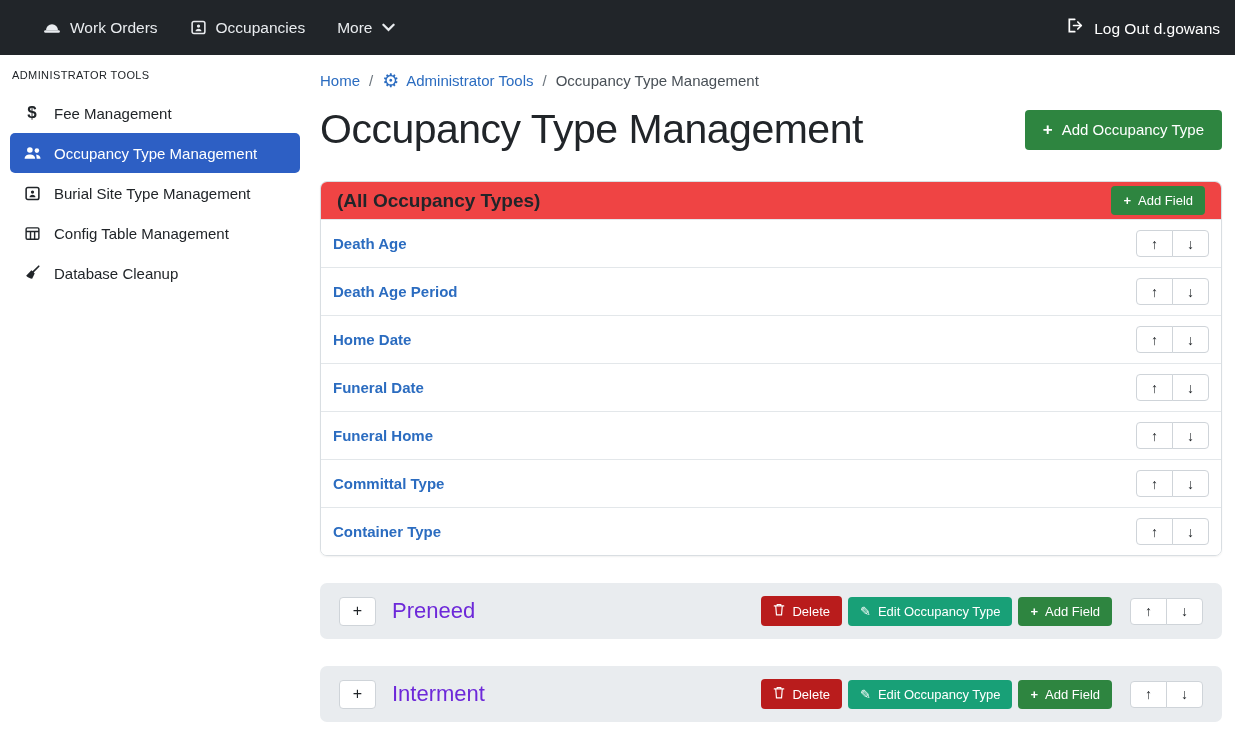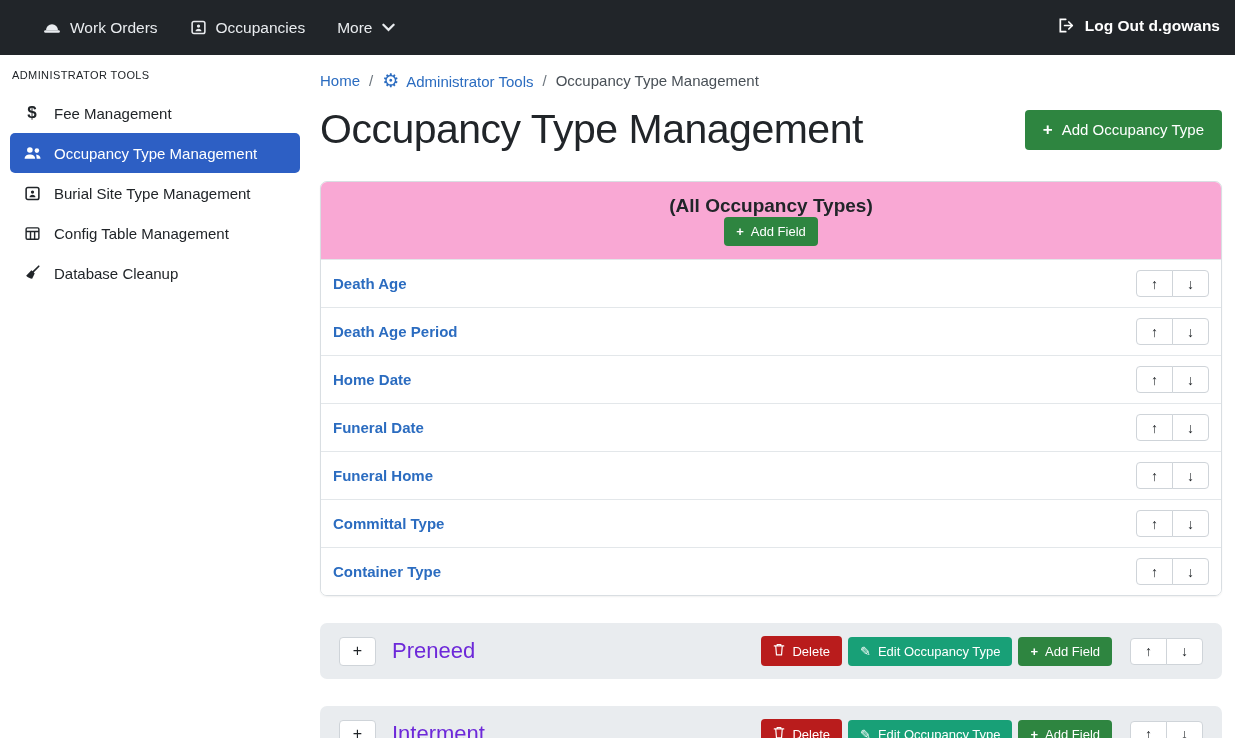--- a/index.html
+++ b/index.html
@@ -11,54 +11,54 @@
 
   
   .navbar {
     height:55px; background:#212529; display:flex; align-items:center;
     padding:0 15px;
   }
   .brand { display:flex; align-items:center; gap:10px; color:#fff; font-weight:700; font-size:16.5px; cursor:pointer; }
   .nav-links { display:flex; align-items:center; gap:32px; margin-left:28px; }
   .nav-link { display:flex; align-items:center; gap:9px; color:#e9ecef; font-size:15.5px; cursor:pointer; text-decoration:none; }
   .nav-link svg { display:block; }
-  .logout { margin-left:auto; display:flex; align-items:flex-start; gap:9px; color:#fff; font-size:15.5px; cursor:pointer; text-decoration:none;font-weight:bold; }
+  .logout { margin-left:auto; display:flex; align-items:flex-end; gap:9px; color:#fff; font-size:15.5px; cursor:pointer; text-decoration:none; }
 
   
   .layout { display:flex; height:567px; }
   .sidebar { width:310px; flex:0 0 310px; padding-top:10px; }
   .side-heading { font-size:11px; letter-spacing:.4px; color:#212529; margin:4px 0 12px 12px; }
   .side-item {
     display:flex; align-items:center; gap:10px; height:40px; margin:0 10px;
     padding:0 8px 0 10px; border-radius:5px; font-size:15px; color:#212529; cursor:pointer;
   }
   .side-item .ico { width:24px; display:flex; justify-content:center; align-items:center; }
   .side-item.active { background:#2d5fc4; color:#fff; }
   .dollar { font-size:17px; font-weight:700; }
 
   .main { flex:1; padding:10px 13px 0 10px; }
 
   
   .breadcrumb { display:flex; align-items:center; gap:9px; font-size:15px; padding-top:6px; }
-  .crumb-link { color:#2b6cc0; text-decoration:none; cursor:pointer; display:flex; align-items:flex-end; gap:7px; }
+  .crumb-link { color:#2b6cc0; text-decoration:none; cursor:pointer; display:flex; align-items:center; gap:7px; }
   .crumb-sep { color:#6c757d; }
   .crumb-current { color:#495057; }
   .gear { font-size:19px; line-height:1; color:#2b6cc0; }
 
   
   .title-row { display:flex; justify-content:space-between; align-items:center; margin-top:16px; }
   .page-title { font-size:41px; font-weight:400; margin:0; letter-spacing:-.5px; color:#212529; }
   .btn { border:none; border-radius:4px; color:#fff; display:inline-flex; align-items:center; cursor:pointer; font-family:inherit; }
   .btn .plus { font-weight:700; }
   .btn-add-type { background:#2e8540; font-size:15px; padding:10px 18px; gap:9px; }
   .btn-add-type .plus { font-size:17px; }
 
   
   .card { margin-top:28px; border:1px solid #d9dee2; border-radius:7px; overflow:hidden; box-shadow:0 1px 2px rgba(0,0,0,.06); }
-  .card-header { background:#f9a8d4; display:flex; justify-content:space-between; align-items:center; padding:13px 16px;flex-direction:column; }
+  .card-header { background:#ef4444; display:flex; justify-content:space-between; align-items:center; padding:4px 16px; }
   .card-title { font-size:19px; font-weight:600; color:#212529; }
   .btn-sm { font-size:13px; padding:7px 12px; gap:7px; }
   .btn-green { background:#2e8540; }
   .btn-teal { background:#18a077; }
   .btn-red { background:#b91c1c; }
 
   .field-row { display:flex; justify-content:space-between; align-items:center; padding:10px 12px; border-top:1px solid #e3e7ea; background:#fff; }
   .field-link { color:#2b6cc0; font-weight:700; font-size:15px; text-decoration:none; cursor:pointer; }
 
   .arrow-group { display:flex; }

